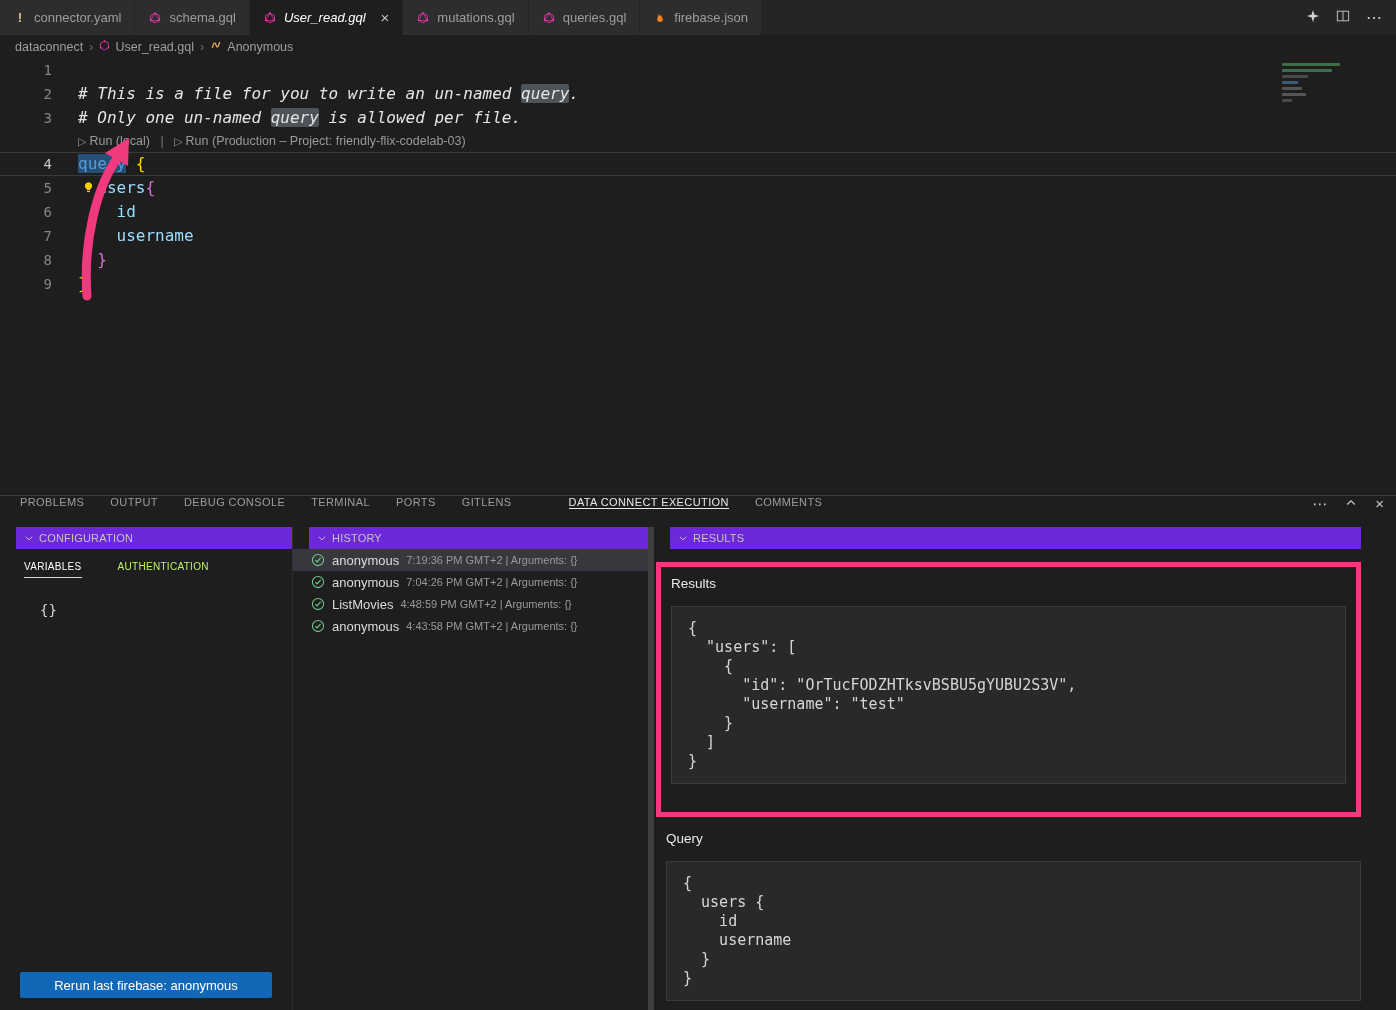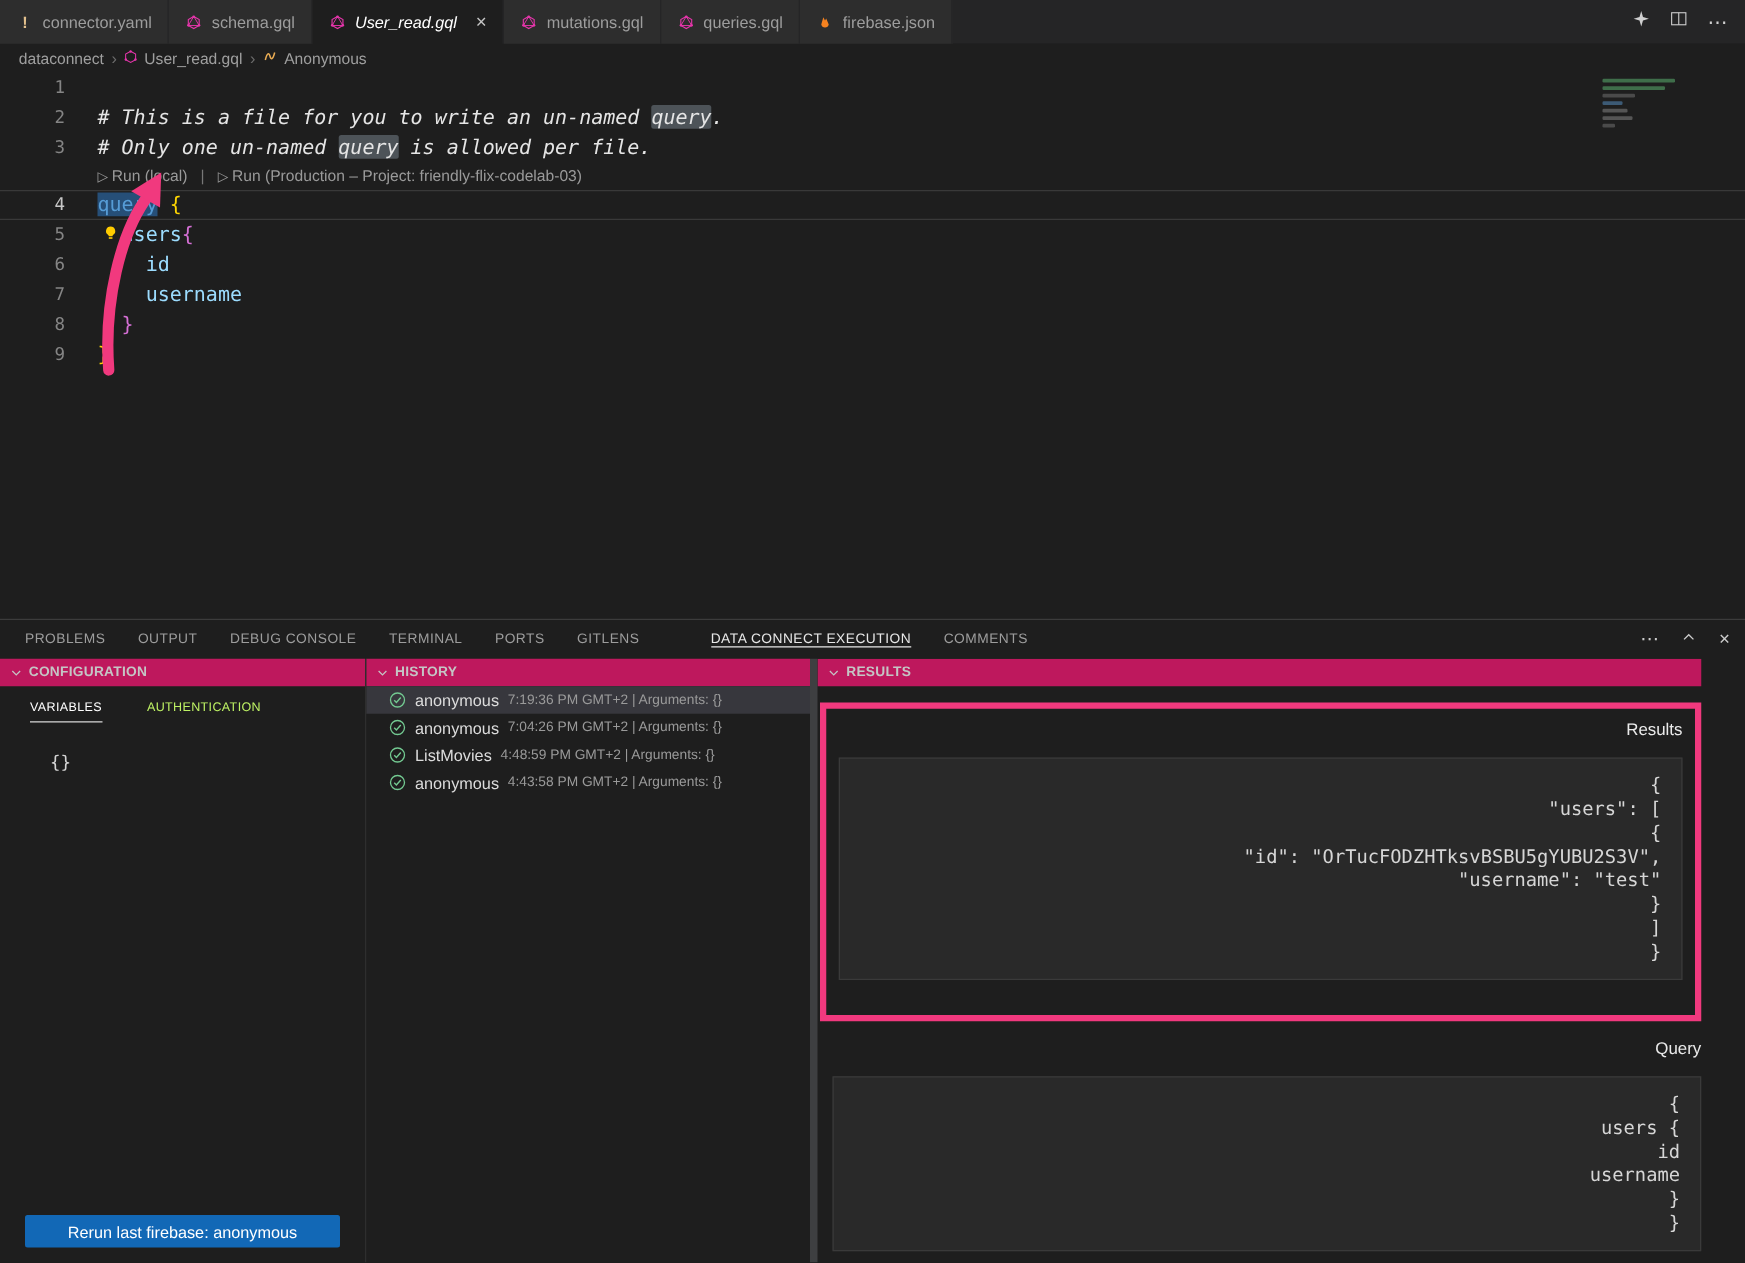--- a/index.html
+++ b/index.html
@@ -49,49 +49,49 @@
   .tok-brace1 { color:#ffd602; }
   .tok-brace2 { color:#d670d6; }
   .lightbulb { position:absolute; left:82px; top:122px; z-index:3; }
   .arrow-overlay { position:absolute; inset:0; pointer-events:none; z-index:6; }
   .minimap { position:absolute; right:12px; top:5px; width:102px; z-index:2; }
   .minimap .mbar { height:3px; margin-bottom:3px; border-radius:1px; }
 
   
   .panel { position:absolute; left:0; top:495px; width:1396px; height:515px;
            background:#1e1e1e; border-top:1px solid #3c3c3c; }
-  .panel-tabs { height:31px; display:flex; align-items:center; padding:0 12px 0 20px; }
+  .panel-tabs { height:31px; display:flex; align-items:flex-start; padding:0 12px 0 20px; }
   .ptab { font-size:11px; letter-spacing:.4px; color:#9d9d9d; margin-right:26px;
           display:flex; align-items:center; border-bottom:1px solid transparent; cursor:pointer; white-space:nowrap; }
   .ptab.active { color:#e7e7e7; border-bottom-color:#e7e7e7;margin-left:31px; }
   .panel-actions { margin-left:auto; display:flex; gap:18px; align-items:center; color:#cccccc; }
   .pa-icon { font-size:15px; cursor:pointer; line-height:1; }
 
   .panel-body { display:flex; height:483px; }
   .sec-head { height:22px; display:flex; align-items:center; gap:5px; padding-left:8px;
-              font-size:11px; font-weight:700; letter-spacing:.2px; color:#c5c5c5; background:#be185d; }
+              font-size:11px; font-weight:400; letter-spacing:.2px; color:#c5c5c5; background:#6d28d9;margin-left:16px; }
 
   .config-col { width:293px; flex:none; position:relative; border-right:1px solid #2e2e2e; }
   .sub-tabs { display:flex; gap:36px; padding:12px 0 0 24px; font-size:10px; letter-spacing:.3px; }
   .sub-tab { padding-bottom:5px; color:#bef264; cursor:pointer; }
   .sub-tab.active { color:#ffffff; border-bottom:1px solid #d7d7d7; }
   .vars-value { font-family:"DejaVu Sans Mono", monospace; font-size:14px; color:#d4d4d4; padding:24px 0 0 40px; }
   .rerun-btn { position:absolute; left:20px; bottom:12px; width:252px; height:26px; background:#1268b6;
                color:#ffffff; font-size:13px; display:flex; align-items:center; justify-content:center;
                border-radius:2px; cursor:pointer; }
 
   .history-col { width:355px; flex:none; }
   .hrow { height:22px; display:flex; align-items:center; gap:7px; padding-left:18px;
           font-size:13px; color:#dcdcdc; cursor:pointer; white-space:nowrap; }
   .hrow.selected { background:#37373d; }
   .hmeta { color:#9a9a9a; font-size:11px; }
 
   .sash { width:6px; flex:none; background:#3e3f41; }
 
-  .results-col { flex:1; overflow:hidden; padding-right:35px;text-align:right; }
+  .results-col { flex:1; overflow:hidden; padding-right:35px; }
   .res-label { font-size:13.5px; color:#eaeaea; margin:0 0 6px 12px; }
   .code-block { background:#292929; border:1px solid #3a3a3a; margin-left:12px; padding:12px 16px;
                 font-family:"DejaVu Sans Mono", monospace; font-size:15px; line-height:19px;
                 color:#d6d6d6; white-space:pre; }
   .pink-box { border:5px solid #f1397e; margin:13px 0 14px 2px; padding:9px 10px 13px 0; }
   .pink-box .res-label { margin-left:10px; }
   .pink-box .code-block { margin-left:10px; }
   .q-label { margin-top:2px; }
 </style>
 </head>

